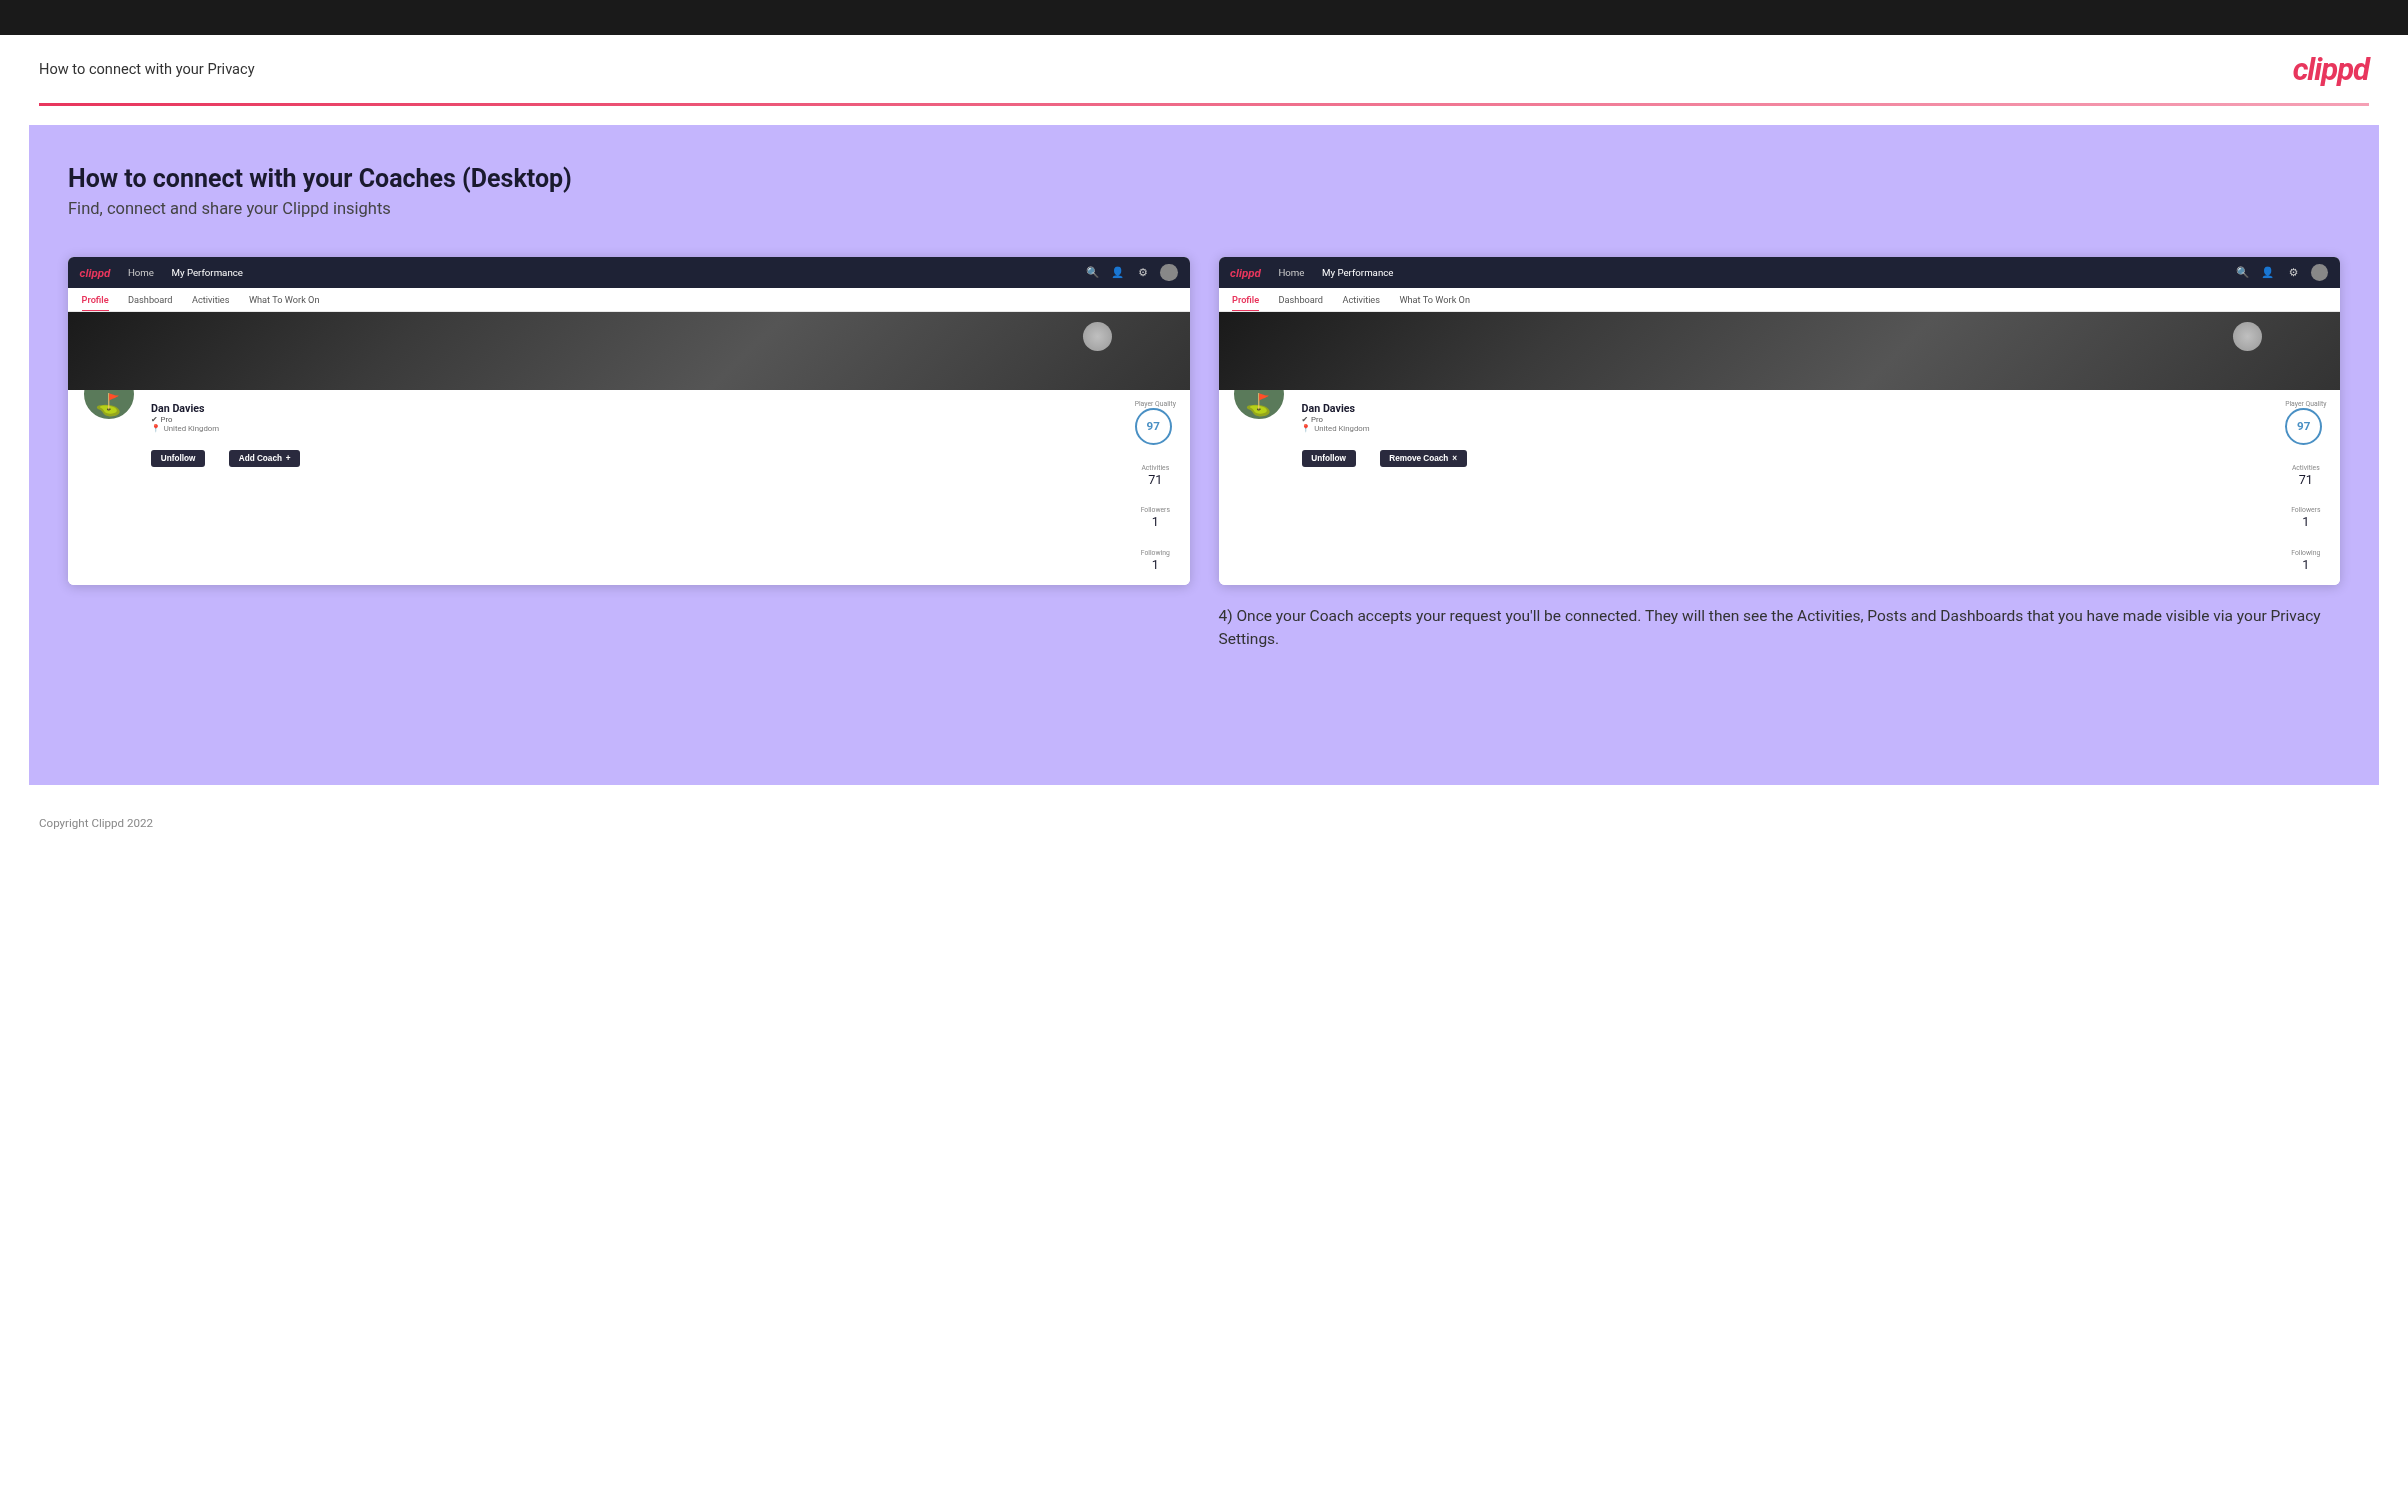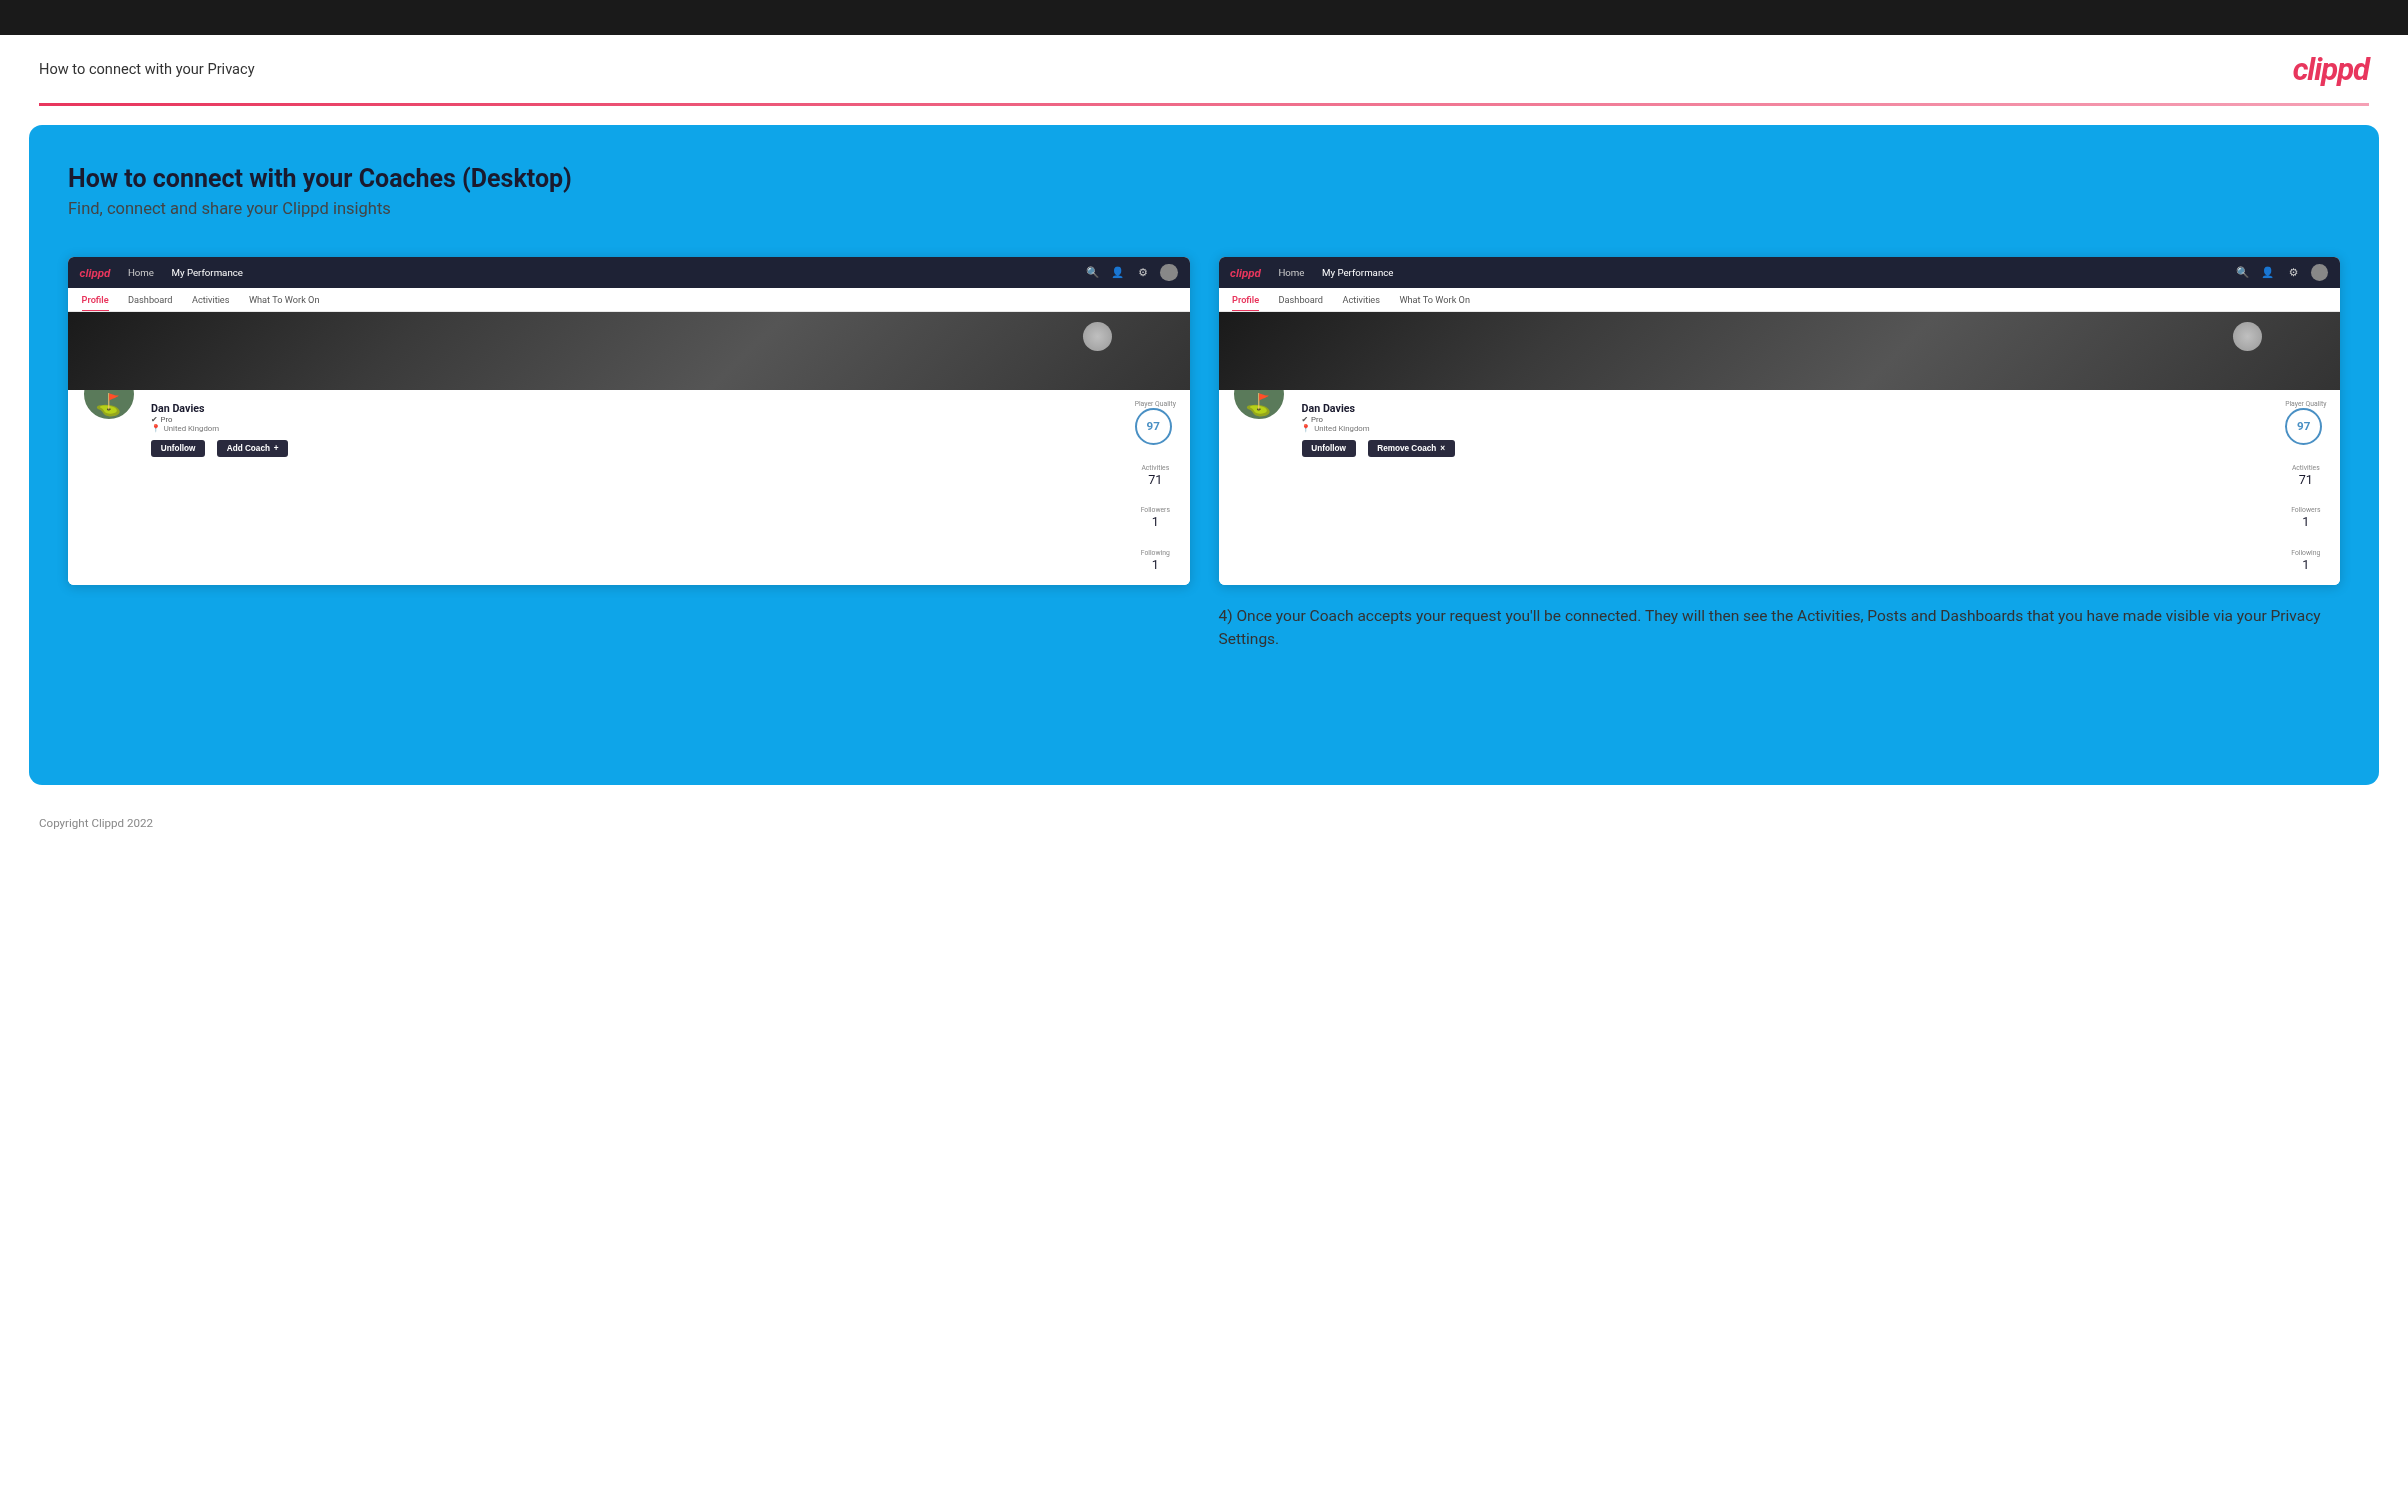--- a/index.html
+++ b/index.html
@@ -39,23 +39,23 @@
 
     
     .header-divider {
       height: 2.9px;
       background: linear-gradient(to right, #e8365d, #f5a0b5);
       margin: 0 39px;
     }
 
     
     .main-content {
-      background: #0ea5e9;
+      background: #c4b5fd;
       margin: 19.4px 29px;
-      border-radius: 13px;
+      border-radius: 0;
       padding: 39px 39px 49px 39px;
       min-height: 660px;
     }
 
     .section-title {
       font-size: 25px;
       font-weight: 700;
       color: #1a1a2e;
       margin-bottom: 5.8px;
     }
@@ -250,22 +250,22 @@
       border: 2.4px solid #4a90c4;
       display: flex;
       align-items: center;
       justify-content: center;
       font-size: 11.6px;
       font-weight: 700;
       color: #4a90c4;
     }
     .mock-buttons {
       display: flex;
-      gap: 12px;
-      margin-top: 7px;
+      gap: 24px;
+      margin-top: 17px;
     }
     .mock-btn {
       padding: 3.9px 9.7px;
       border-radius: 2.9px;
       font-size: 8.2px;
       font-weight: 600;
       cursor: pointer;
       border: none;
     }
     .mock-btn-dark {

